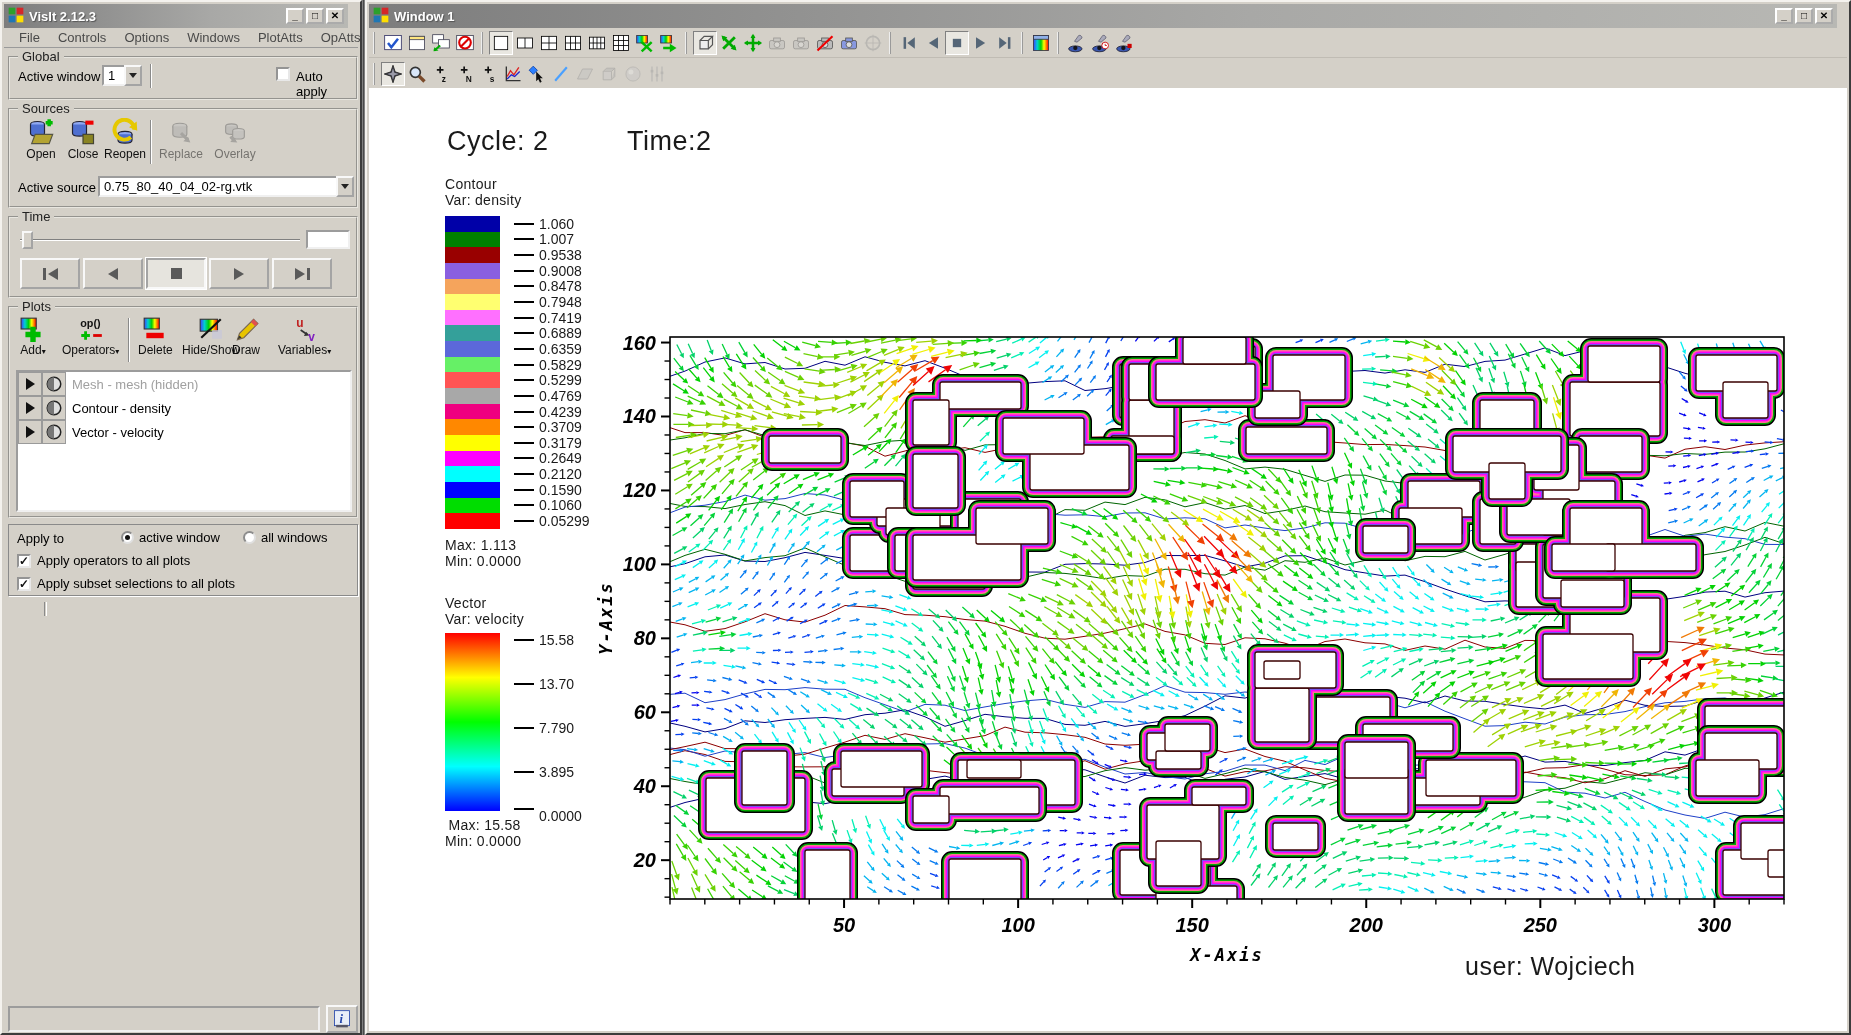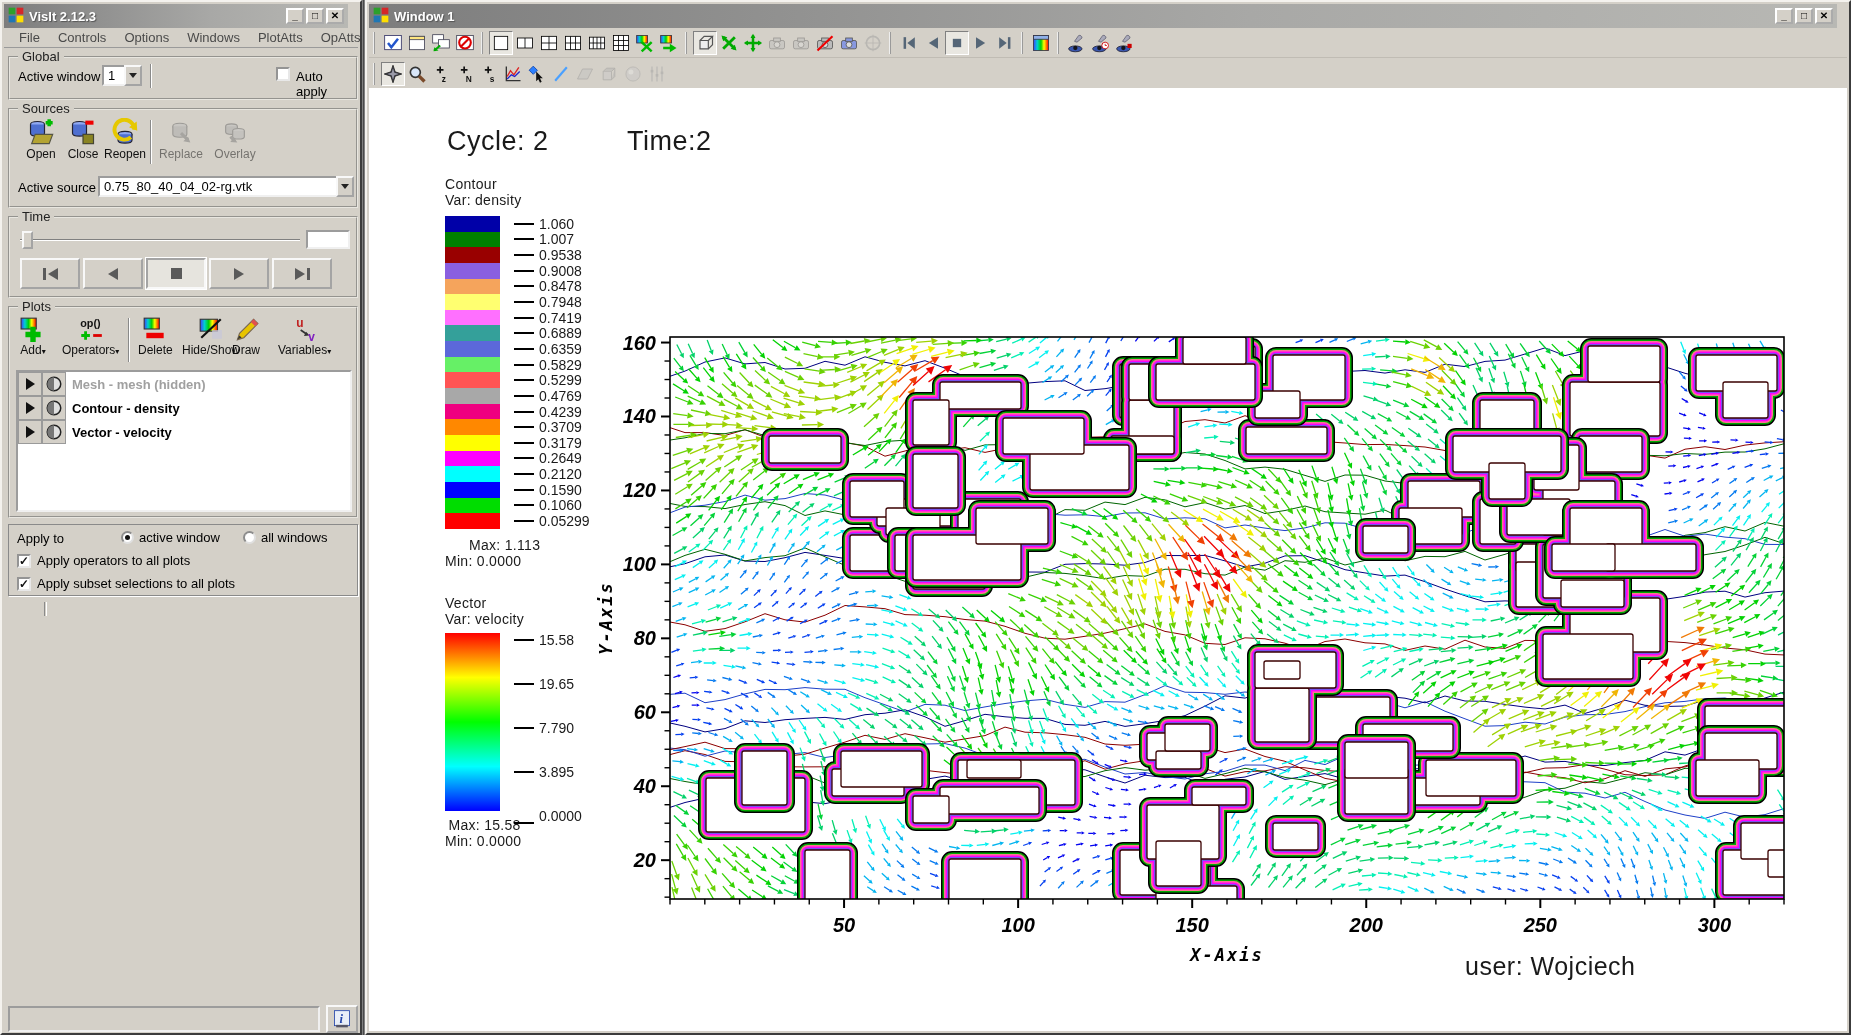--- a/index.html
+++ b/index.html
@@ -255,21 +255,21 @@
           <div class="icbtn" style="position: absolute; left: 262px; top: 0px; height: 48px;">
             <svg width="26" height="26" viewBox="0 0 24 24">
               <text x="4" y="10" font-size="11" font-weight="bold" fill="#c02020">u</text>
               <path d="M8 13 l6 4" stroke="#333" stroke-width="1.6"></path>
               <path d="M16 18 l-5 0.5 2-4 z" fill="#333"></path>
               <text x="15" y="23" font-size="11" font-weight="bold" fill="#8020c0">v</text>
             </svg>
             <span>Variables<span style="font-size:8px;">▾</span></span>
           </div>
         </div>
-      <div id="plot-list" class="sunken" style="position:absolute;left:6px;top:62px;width:336px;height:142px;overflow:hidden;font-weight:bold;">
+      <div id="plot-list" class="sunken" style="position:absolute;left:6px;top:62px;width:336px;height:142px;overflow:hidden;">
           <div class="plotrow">
             <span class="pcell">
               <span class="tbtri"></span>
             </span>
             <span class="pcell">
               <svg width="18" height="18" viewBox="0 0 24 24">
                 <circle cx="12" cy="12" r="9" fill="#e0e0e0" stroke="#222" stroke-width="2"></circle>
                 <path d="M12 3 a9 9 0 0 0 0 18 z" fill="#777"></path>
               </svg>
             </span>
@@ -721,47 +721,47 @@
               <span class="cl-sw" style="background:#00dd00"></span>
               <span class="cl-tick"></span>
               <span class="cl-lab">0.1060</span>
             </div>
             <div class="cl-row">
               <span class="cl-sw" style="background:#ff0000"></span>
               <span class="cl-tick"></span>
               <span class="cl-lab">0.05299</span>
             </div>
           </div>
-        <div class="leg-title" style="position:static;margin-top:8px;margin-left:24px;">Max:  1.113</div>
+        <div class="leg-title" style="position:static;margin-top:8px;">Max:  1.113</div>
         <div class="leg-title" style="position:static;">Min:  0.0000</div>
       </div>
 
       <div style="position:absolute;left:76px;top:507px;">
         <div class="leg-title" style="position:static;">Vector</div>
         <div class="leg-title" style="position:static;">Var: velocity</div>
         <div style="position:relative;margin-top:6px;height:178px;">
           <div id="vector-gradient" style="width: 55px; height: 178px; background: linear-gradient(rgb(255, 0, 0), rgb(255, 255, 0), rgb(0, 255, 0), rgb(0, 255, 255), rgb(0, 0, 255));"></div>
           <div id="vector-ticks">
               <div style="position: absolute; left: 55px; top: -1px; display: flex; align-items: center;">
                 <span style="width:20px;height:2px;background:#000;margin-left:14px;"></span>
                 <span style="font-size:14px;margin-left:5px;">15.58</span>
               </div>
               <div style="position: absolute; left: 55px; top: 43px; display: flex; align-items: center;">
                 <span style="width:20px;height:2px;background:#000;margin-left:14px;"></span>
-                <span style="font-size:14px;margin-left:5px;">19.65</span>
+                <span style="font-size:14px;margin-left:5px;">13.70</span>
               </div>
               <div style="position: absolute; left: 55px; top: 87px; display: flex; align-items: center;">
                 <span style="width:20px;height:2px;background:#000;margin-left:14px;"></span>
                 <span style="font-size:14px;margin-left:5px;">7.790</span>
               </div>
               <div style="position: absolute; left: 55px; top: 131px; display: flex; align-items: center;">
                 <span style="width:20px;height:2px;background:#000;margin-left:14px;"></span>
                 <span style="font-size:14px;margin-left:5px;">3.895</span>
               </div>
-              <div style="position: absolute; left: 55px; top: 175px; display: flex; align-items: flex-end;">
+              <div style="position: absolute; left: 55px; top: 175px; display: flex; align-items: flex-start;">
                 <span style="width:20px;height:2px;background:#000;margin-left:14px;"></span>
                 <span style="font-size:14px;margin-left:5px;">0.0000</span>
               </div>
             </div>
         </div>
         <div class="leg-title" style="position:static;margin-top:6px;text-align:center;">Max:  15.58</div>
         <div class="leg-title" style="position:static;">Min:  0.0000</div>
       </div>
 
       <div id="plot-holder" style="position:absolute;left:213px;top:212px;width:1240px;height:680px;"><svg width="1240" height="680" viewBox="0 0 1240 680" font-family="Liberation Sans, sans-serif">

